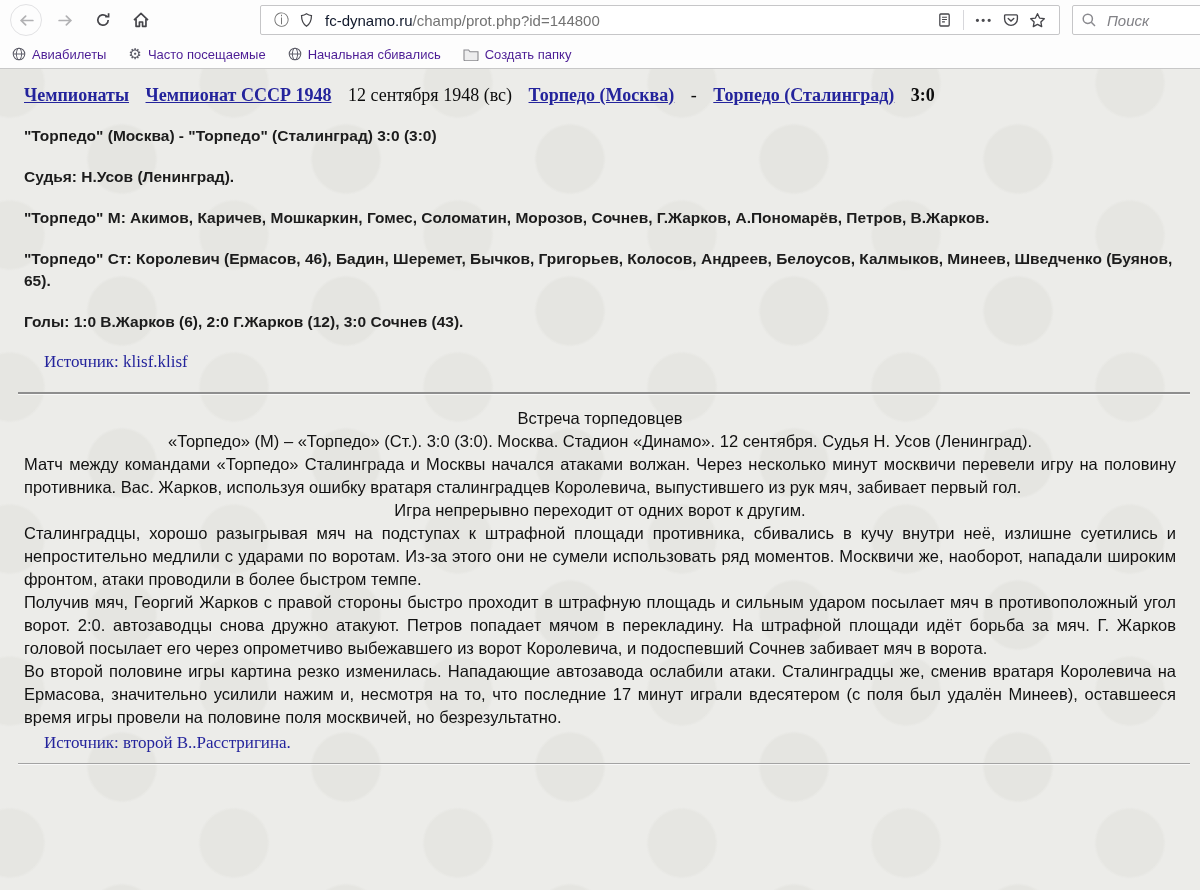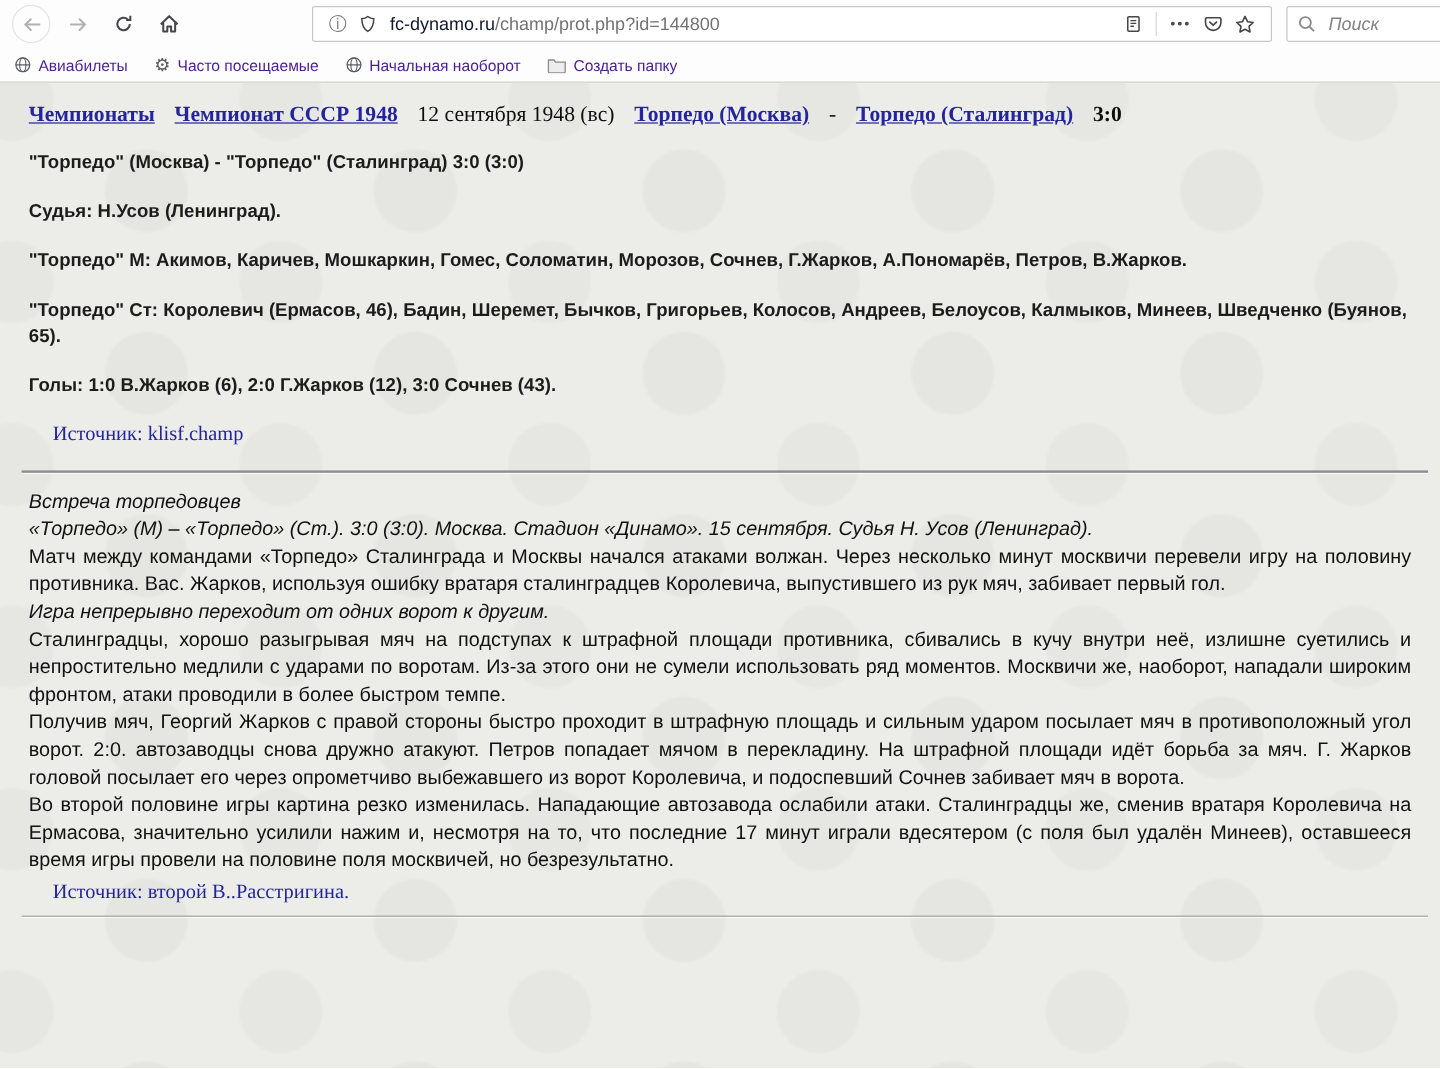--- a/index.html
+++ b/index.html
@@ -60,21 +60,21 @@
   .src{
     font-family:"Liberation Serif",serif;font-size:17px;color:#24249c;margin:4px 0 0 20px;
   }
   .src a{color:#24249c;text-decoration:none;cursor:pointer;}
   hr.rule1{border:none;border-top:2px solid #8e8e8e;box-shadow:0 1px 0 rgba(255,255,255,.7);
     margin:20px -14px 0 -6px;}
   hr.rule2{border:none;border-top:1px solid #a3a3a3;box-shadow:0 1px 0 rgba(255,255,255,.7);
     margin:10px -14px 0 -6px;}
   .report{margin-top:13px;color:#111;}
   .report p{margin:0;font-size:16.5px;line-height:23px;text-align:justify;}
-  .report p.noj{text-align:left;font-style:italic;}
+  .report p.noj{text-align:center;}
   svg{display:block;}
 </style>
 </head>
 <body>
 
 <div class="chrome">
   <div class="nav-toolbar">
     <div class="nav-btn circled">
       <span>
         <svg width="17" height="17" viewBox="0 0 16 16">
@@ -159,21 +159,21 @@
       <span class="b-label">Часто посещаемые</span>
     </div>
     <div class="bookmark">
       <span class="b-ic">
         <svg width="14" height="14" viewBox="0 0 16 16">
             <circle cx="8" cy="8" r="6.6" fill="none" stroke="#5b5b66" stroke-width="1.2"></circle>
             <ellipse cx="8" cy="8" rx="3" ry="6.6" fill="none" stroke="#5b5b66" stroke-width="1.1"></ellipse>
             <path d="M1.4 8 H14.6" stroke="#5b5b66" stroke-width="1.1"></path>
           </svg>
       </span>
-      <span class="b-label">Начальная наоборот</span>
+      <span class="b-label">Начальная сбивались</span>
     </div>
     <div class="bookmark">
       <span class="b-ic">
         <svg width="16" height="13" viewBox="0 0 16 13">
             <path d="M1 2 h4.6 l1.4 1.8 H15 v8 a1 1 0 0 1 -1 1 H2 a1 1 0 0 1 -1 -1 Z" fill="#ededee" stroke="#8a8a8f" stroke-width="1.1"></path>
           </svg>
       </span>
       <span class="b-label">Создать папку</span>
     </div>
   </div>
@@ -194,28 +194,28 @@
   <div class="protocol">
     <p>"Торпедо" (Москва) - "Торпедо" (Сталинград) 3:0 (3:0)</p>
     <p>Судья: Н.Усов (Ленинград).</p>
     <p>"Торпедо" М: Акимов, Каричев, Мошкаркин, Гомес, Соломатин, Морозов, Сочнев, Г.Жарков, А.Пономарёв, Петров, В.Жарков.</p>
     <p>"Торпедо" Ст: Королевич (Ермасов, 46), Бадин, Шеремет, Бычков, Григорьев, Колосов, Андреев, Белоусов, Калмыков, Минеев, Шведченко (Буянов, 65).</p>
     <p>Голы: 1:0 В.Жарков (6), 2:0 Г.Жарков (12), 3:0 Сочнев (43).</p>
   </div>
 
   <div class="src">
     <span>Источник:</span>
-    <a>klisf.champ</a>
+    <a>klisf.klisf</a>
   </div>
 
   <hr class="rule1">
 
   <div class="report">
     <p class="noj">Встреча торпедовцев</p>
-    <p class="noj">«Торпедо» (М) – «Торпедо» (Ст.). 3:0 (3:0). Москва. Стадион «Динамо». 15 сентября. Судья Н. Усов (Ленинград).</p>
+    <p class="noj">«Торпедо» (М) – «Торпедо» (Ст.). 3:0 (3:0). Москва. Стадион «Динамо». 12 сентября. Судья Н. Усов (Ленинград).</p>
     <p>Матч между командами «Торпедо» Сталинграда и Москвы начался атаками волжан. Через несколько минут москвичи перевели игру на половину противника. Вас. Жарков, используя ошибку вратаря сталинградцев Королевича, выпустившего из рук мяч, забивает первый гол.</p>
     <p class="noj">Игра непрерывно переходит от одних ворот к другим.</p>
     <p>Сталинградцы, хорошо разыгрывая мяч на подступах к штрафной площади противника, сбивались в кучу внутри неё, излишне суетились и непростительно медлили с ударами по воротам. Из-за этого они не сумели использовать ряд моментов. Москвичи же, наоборот, нападали широким фронтом, атаки проводили в более быстром темпе.</p>
     <p>Получив мяч, Георгий Жарков с правой стороны быстро проходит в штрафную площадь и сильным ударом посылает мяч в противоположный угол ворот. 2:0. автозаводцы снова дружно атакуют. Петров попадает мячом в перекладину. На штрафной площади идёт борьба за мяч. Г. Жарков головой посылает его через опрометчиво выбежавшего из ворот Королевича, и подоспевший Сочнев забивает мяч в ворота.</p>
     <p>Во второй половине игры картина резко изменилась. Нападающие автозавода ослабили атаки. Сталинградцы же, сменив вратаря Королевича на Ермасова, значительно усилили нажим и, несмотря на то, что последние 17 минут играли вдесятером (с поля был удалён Минеев), оставшееся время игры провели на половине поля москвичей, но безрезультатно.</p>
   </div>
 
   <div class="src">
     <span>Источник:</span>
     <a>второй В..Расстригина.</a>

